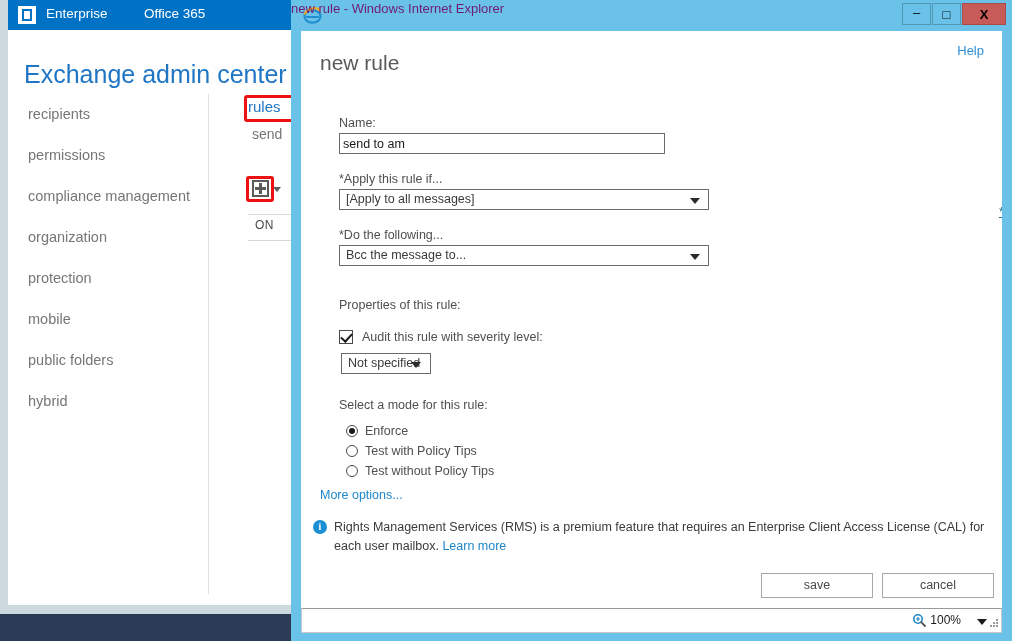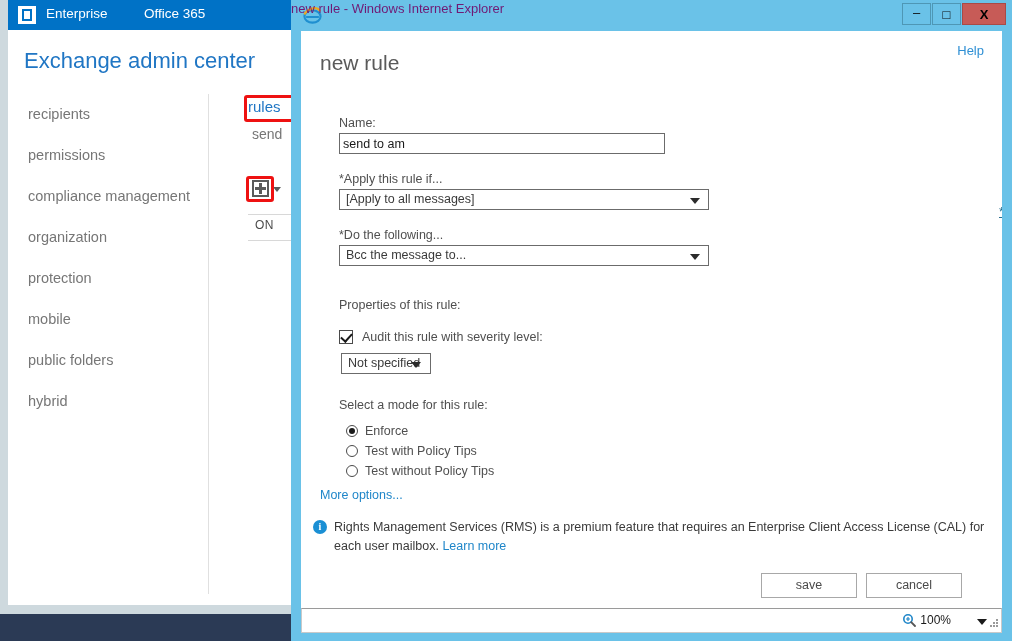--- a/index.html
+++ b/index.html
@@ -66,22 +66,22 @@
   #suite-caret {
     position: absolute;
     left: 60px; top: 30px;
     width: 0; height: 0;
     border-left: 7px solid transparent;
     border-right: 7px solid transparent;
     border-bottom: 6px solid #ffffff;
   }
   #eac-title {
     position: absolute;
-    left: 24px; top: 48px;
-    font-size: 22px;
+    left: 24px; top: 60px;
+    font-size: 25px;
     color: #2076c4;
     white-space: nowrap;
   }
   #eac-nav {
     position: absolute;
     left: 8px; top: 94px;
     width: 200px;
   }
   .nav-item {
     height: 41px;
@@ -264,21 +264,21 @@
     box-sizing: border-box;
   }
   #ie-gap {
     position: absolute;
     left: 10px; top: 603px;
     width: 701px; height: 5px;
     background: #ffffff;
   }
   #zoom-ctl {
     position: absolute;
-    right: 50px; top: 4px;
+    right: 40px; top: 4px;
     display: flex;
     align-items: center;
     gap: 4px;
     font-size: 12px;
     color: #1a1a1a;
     cursor: pointer;
     text-align: center;
   }
   #zoom-caret {
     position: absolute;
@@ -473,21 +473,21 @@
     color: #1f86c9;
     cursor: pointer;
   }
   #dlg-buttons {
     position: absolute;
     left: 460px; top: 542px;
     display: flex;
     gap: 9px;
   }
   .dlg-btn {
-    width: 96px;
+    width: 112px;
     height: 25px;
     border: 1px solid #a8a8a8;
     box-sizing: border-box;
     background: #ffffff;
     font-size: 12.5px;
     color: #4a4a4a;
     text-align: center;
     line-height: 23px;
     cursor: pointer;
     font-family: "Liberation Sans", sans-serif;

